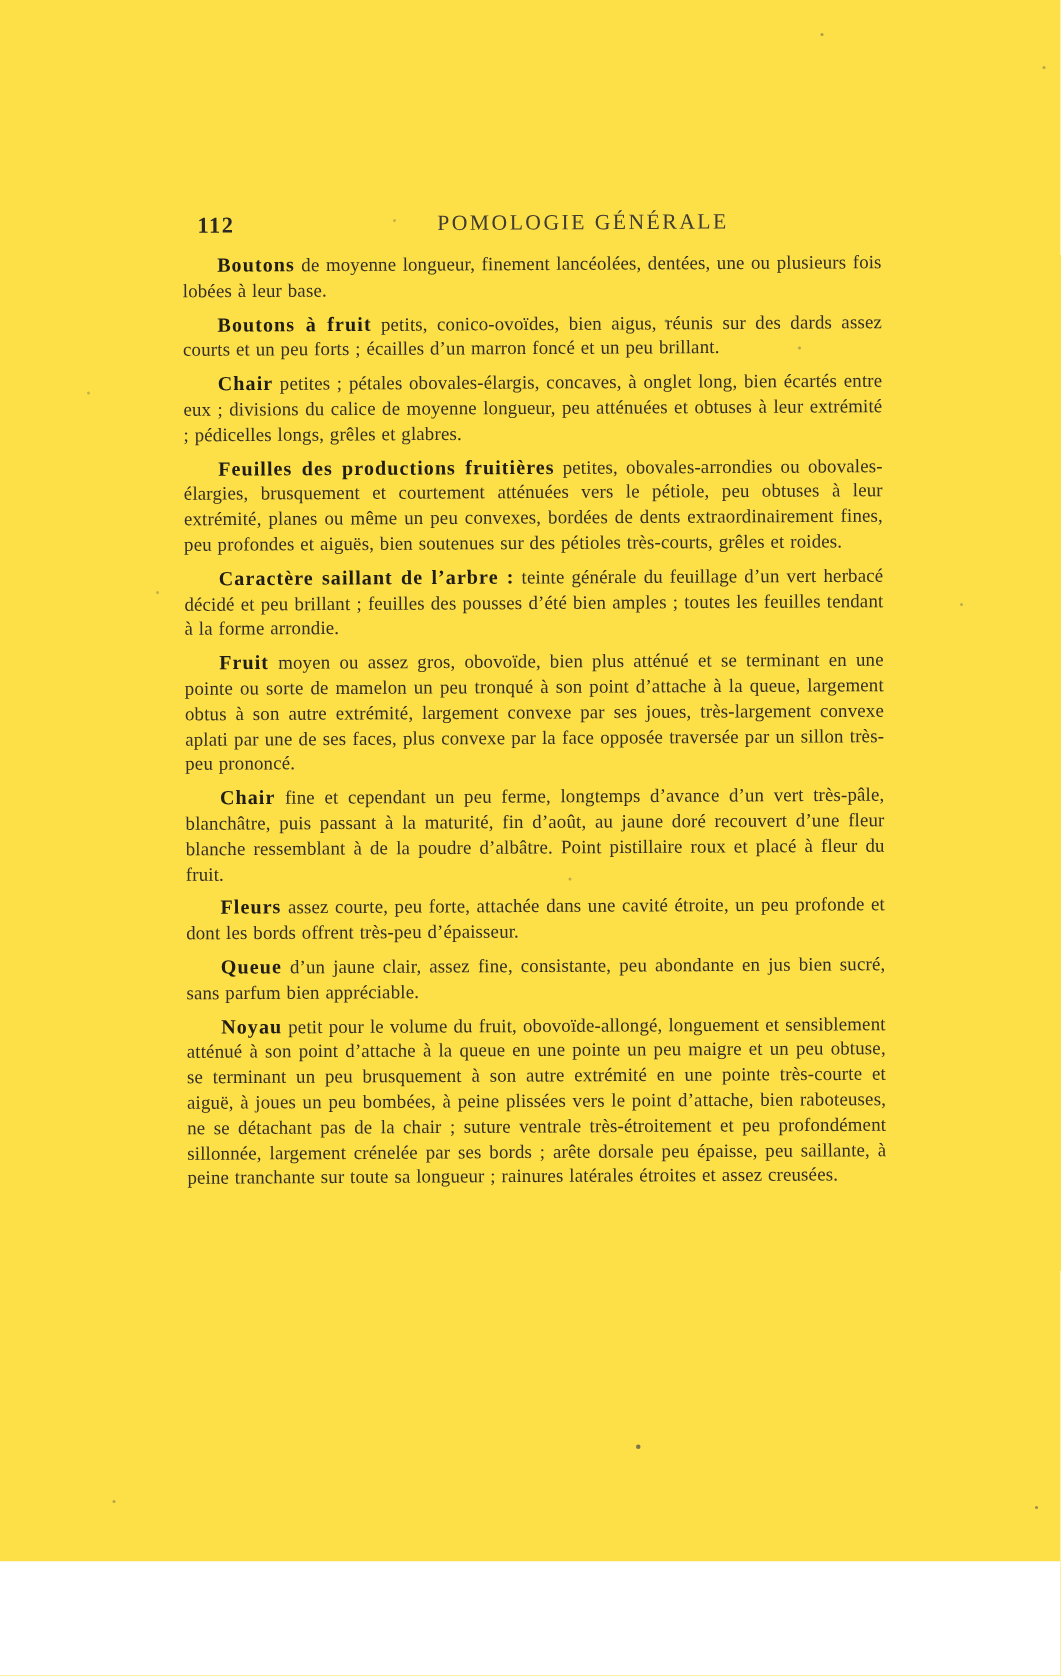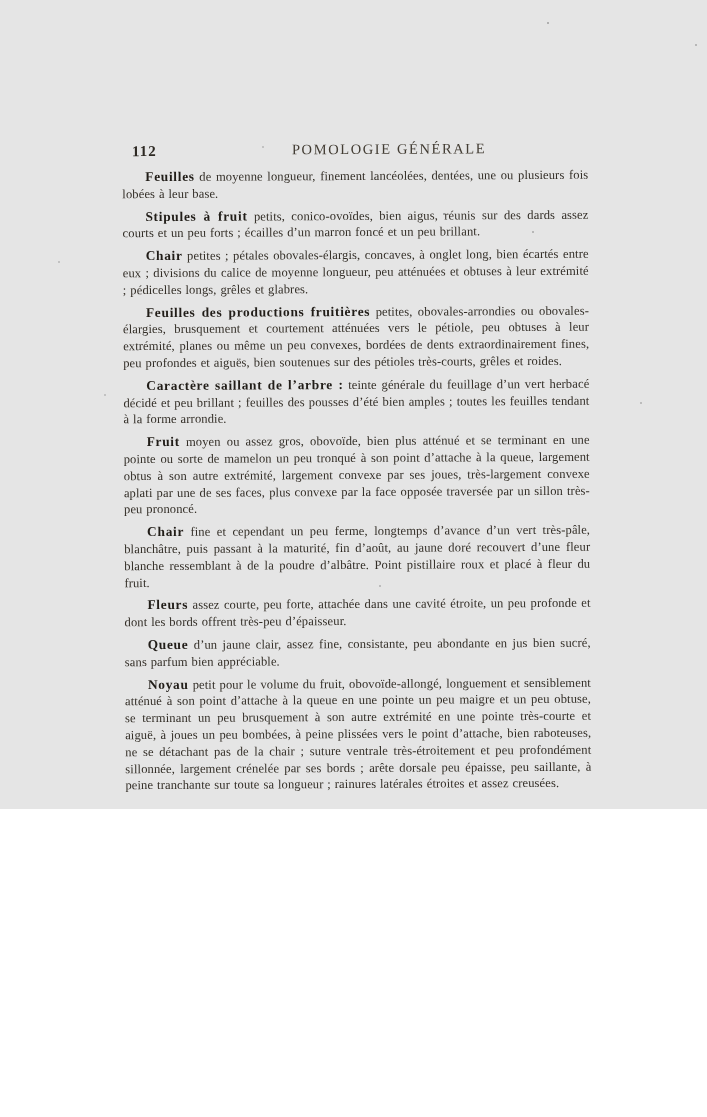--- a/index.html
+++ b/index.html
@@ -1,20 +1,20 @@
 <!DOCTYPE html>
 <html><head>
 <meta charset="utf-8">
 <style>
   html, body { margin: 0; padding: 0; background: #ffffff; }
   .page {
     position: relative;
     width: 707px;
-    height: 809px;
-    background: #e5e5e5;
+    height: 1041px;
+    background: #fde047;
     overflow: hidden;
     font-family: "Liberation Serif", serif;
     color: #36312a;
   }
   .sheet {
     position: absolute;
     left: 0; top: 0; right: 0; bottom: 0;
     transform: rotate(-0.3deg);
     transform-origin: 50% 40%;
   }
@@ -75,23 +75,23 @@
 
 <div class="page">
   <div class="sheet">
 
     <div class="header">
       <span class="pagenum">112</span>
       <span class="running-title">POMOLOGIE GÉNÉRALE</span>
     </div>
 
     <div class="content" id="paragraphs">
-  <p class="para"><b class="lead">Feuilles</b><span class="body-text"> de moyenne longueur, finement lancéolées, dentées, une ou plusieurs fois lobées à leur base.</span></p>
+  <p class="para"><b class="lead">Boutons</b><span class="body-text"> de moyenne longueur, finement lancéolées, dentées, une ou plusieurs fois lobées à leur base.</span></p>
 
-  <p class="para"><b class="lead">Stipules à fruit</b><span class="body-text"> petits, conico-ovoïdes, bien aigus, réunis sur des dards assez courts et un peu forts ; écailles d’un marron foncé et un peu brillant.</span></p>
+  <p class="para"><b class="lead">Boutons à fruit</b><span class="body-text"> petits, conico-ovoïdes, bien aigus, réunis sur des dards assez courts et un peu forts ; écailles d’un marron foncé et un peu brillant.</span></p>
 
   <p class="para"><b class="lead">Chair</b><span class="body-text"> petites ; pétales obovales-élargis, concaves, à onglet long, bien écartés entre eux ; divisions du calice de moyenne longueur, peu atténuées et obtuses à leur extrémité ; pédicelles longs, grêles et glabres.</span></p>
 
   <p class="para"><b class="lead">Feuilles des productions fruitières</b><span class="body-text"> petites, obovales-arrondies ou obovales-élargies, brusquement et courtement atténuées vers le pétiole, peu obtuses à leur extrémité, planes ou même un peu convexes, bordées de dents extraordinairement fines, peu profondes et aiguës, bien soutenues sur des pétioles très-courts, grêles et roides.</span></p>
 
   <p class="para"><b class="lead">Caractère saillant de l’arbre :</b><span class="body-text"> teinte générale du feuillage d’un vert herbacé décidé et peu brillant ; feuilles des pousses d’été bien amples ; toutes les feuilles tendant à la forme arrondie.</span></p>
 
   <p class="para"><b class="lead">Fruit</b><span class="body-text"> moyen ou assez gros, obovoïde, bien plus atténué et se terminant en une pointe ou sorte de mamelon un peu tronqué à son point d’attache à la queue, largement obtus à son autre extrémité, largement convexe par ses joues, très-largement convexe aplati par une de ses faces, plus convexe par la face opposée traversée par un sillon très-peu prononcé.</span></p>
 
   <p class="para"><b class="lead">Chair</b><span class="body-text"> fine et cependant un peu ferme, longtemps d’avance d’un vert très-pâle, blanchâtre, puis passant à la maturité, fin d’août, au jaune doré recouvert d’une fleur blanche ressemblant à de la poudre d’albâtre. Point pistillaire roux et placé à fleur du fruit.</span></p>

